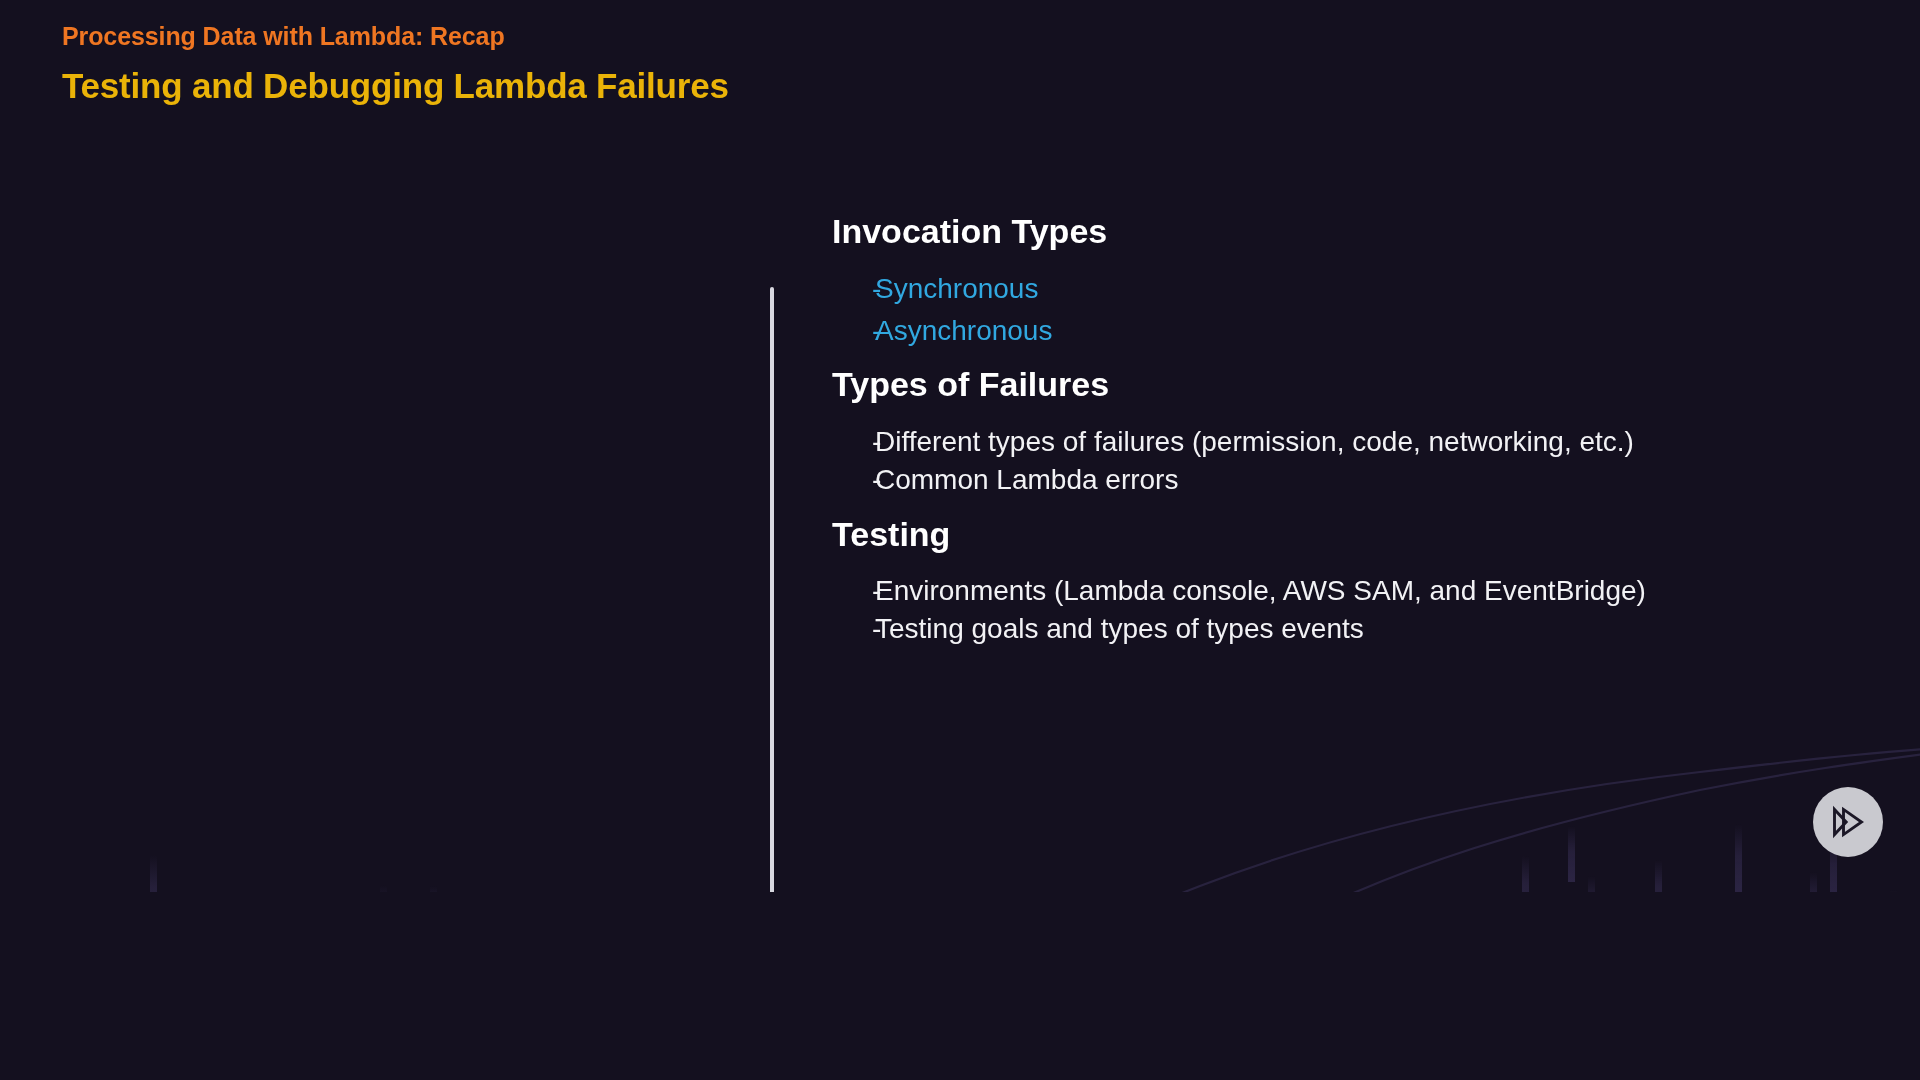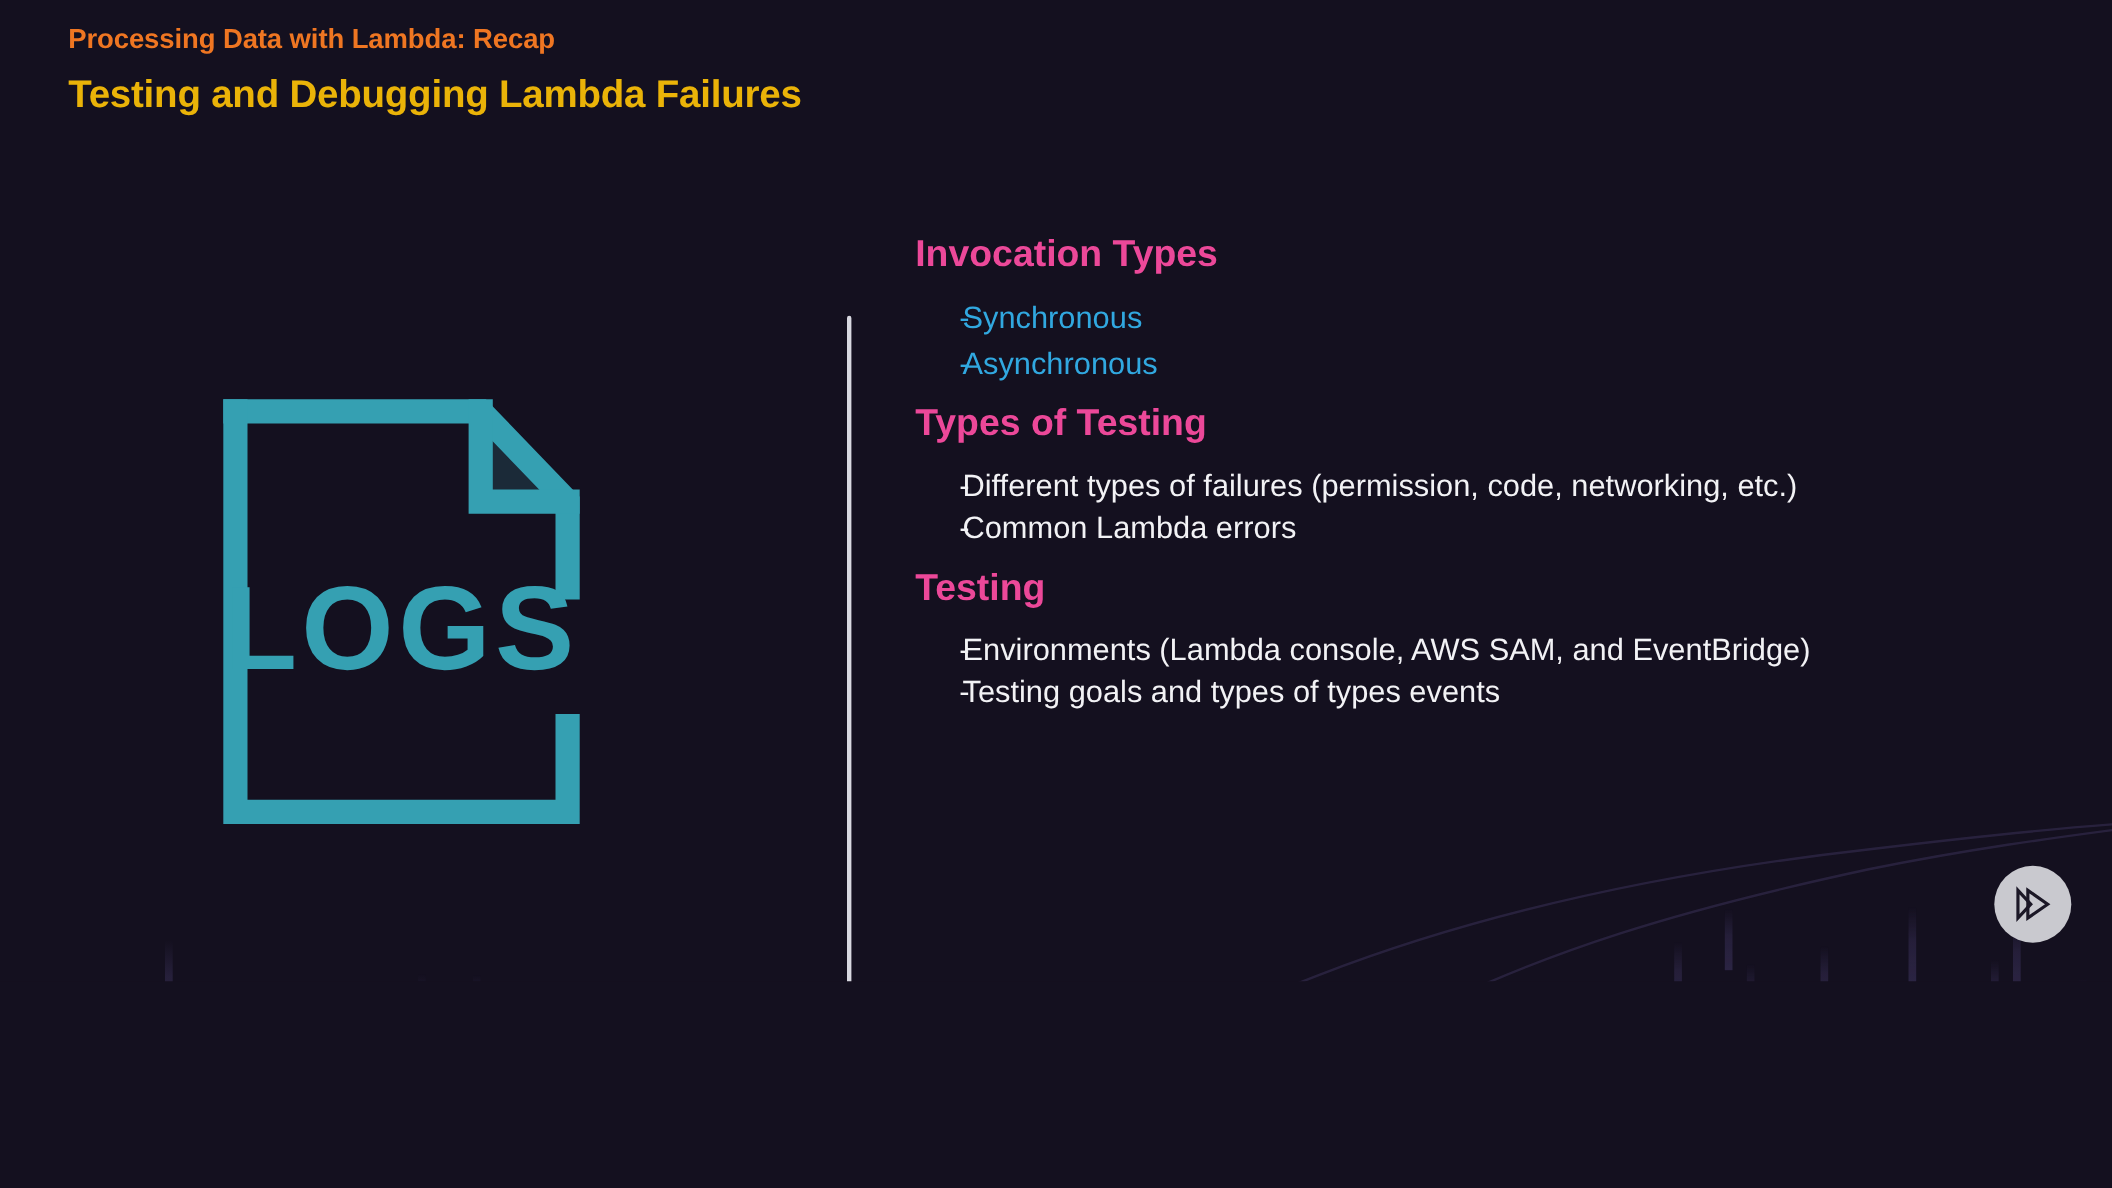--- a/index.html
+++ b/index.html
@@ -71,21 +71,21 @@
   
   #content{
     position:absolute;
     left:832px; top:210px;
     width:1000px;
     z-index:5;
   }
   .group{ margin-bottom:20px; }
   .group-heading{
     font-size:34px;
-    color:#ec4899;
+    color:#ffffff;
     line-height:1.25;
     margin-bottom:10px;
     white-space:nowrap;
   }
   .bullets{ list-style:none; }
   .bullet{
     display:flex;
     align-items:flex-start;
     font-size:28px;
     line-height:1.3;
@@ -224,53 +224,41 @@
       <path d="M -20 1146 C 90 1110 180 1058 250 1010 C 300 974 310 932 268 928
                C 232 924 250 990 300 1030 C 340 1062 390 1078 450 1080"></path>
     </g>
   </svg>
 
   <div id="header">
     <div id="eyebrow">Processing Data with Lambda: Recap</div>
     <h1 id="title">Testing and Debugging Lambda Failures</h1>
   </div>
 
-  <div id="logs-figure">
-    <svg viewBox="0 0 330 392" width="330" height="392" aria-hidden="true">
-
-      <polygon points="237,18 313,96 237,96" fill="#1b2a38"></polygon>
-
-      <path d="M 14 14 H 237 L 316 96 V 174" fill="none" stroke="#35a0b2" stroke-width="22" stroke-linecap="square" stroke-linejoin="miter"></path>
-      <path d="M 14 14 V 378 H 316 V 300" fill="none" stroke="#35a0b2" stroke-width="22" stroke-linecap="square" stroke-linejoin="miter"></path>
-      <path d="M 237 14 V 96 H 316" fill="none" stroke="#35a0b2" stroke-width="22" stroke-linecap="square" stroke-linejoin="miter"></path>
-
-      <text x="165" y="248" text-anchor="middle" font-family="'Liberation Sans', sans-serif" font-size="108" font-weight="bold" letter-spacing="4" fill="#35a0b2">LOGS</text>
-    </svg>
-  </div>
 
   <div id="divider"></div>
 
   <div id="content">
 
     <section class="group g0">
       <h2 class="group-heading">Invocation Types</h2>
       <ul class="bullets">
         <li class="bullet tone-blue">
           <span class="dash">-</span>
           <span class="btext">Synchronous</span>
         </li>
         <li class="bullet tone-blue">
           <span class="dash">-</span>
           <span class="btext">Asynchronous</span>
         </li>
       </ul>
     </section>
 
     <section class="group g1">
-      <h2 class="group-heading">Types of Testing</h2>
+      <h2 class="group-heading">Types of Failures</h2>
       <ul class="bullets">
         <li class="bullet tone-white">
           <span class="dash">-</span>
           <span class="btext">Different types of failures (permission, code, networking, etc.)</span>
         </li>
         <li class="bullet tone-white">
           <span class="dash">-</span>
           <span class="btext">Common Lambda errors</span>
         </li>
       </ul>

